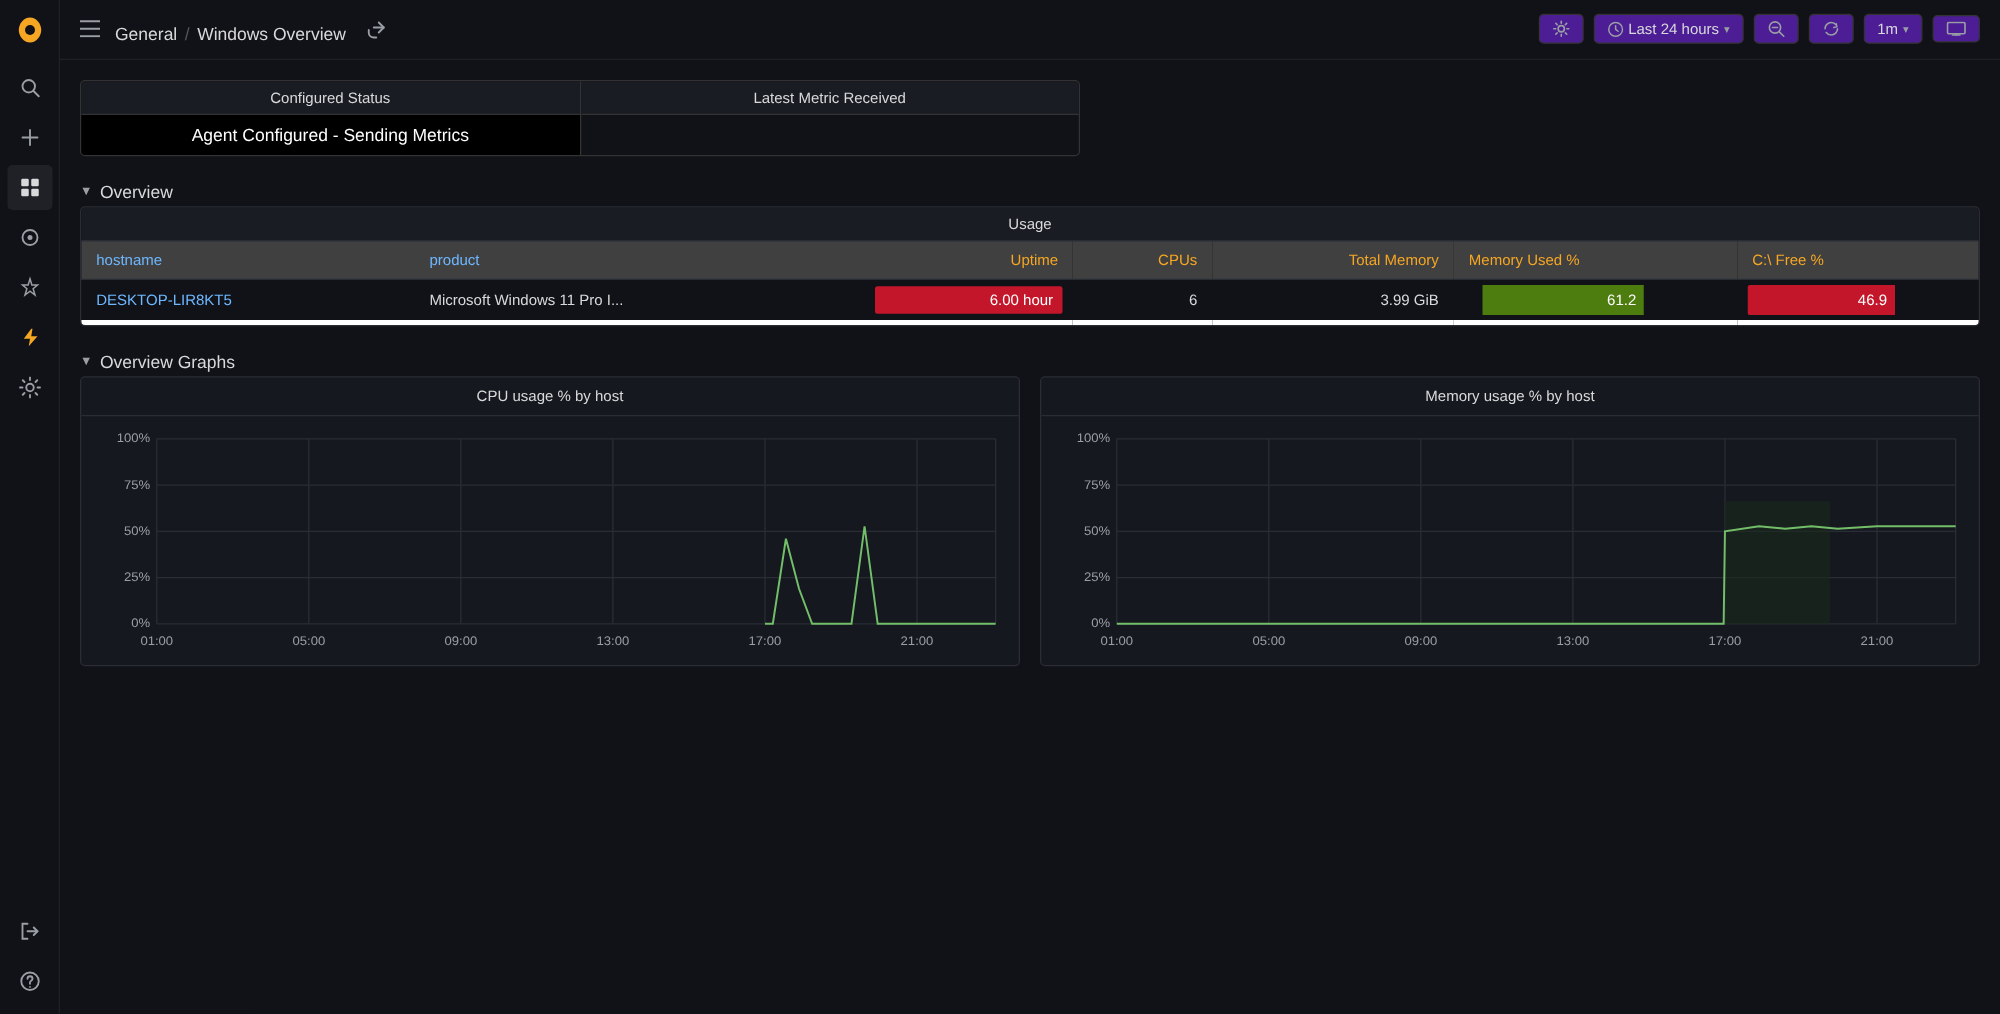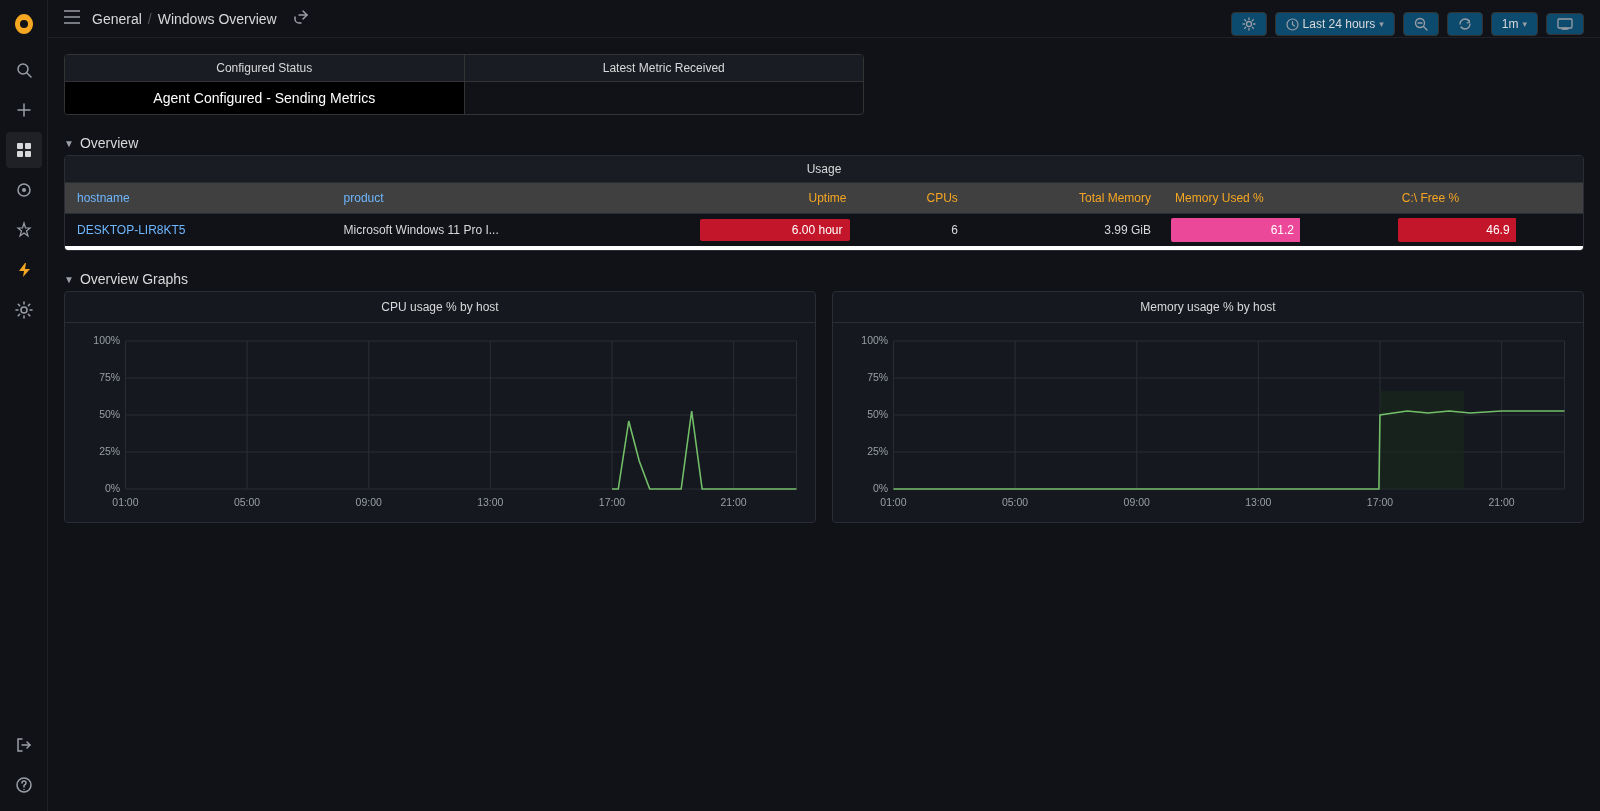--- a/index.html
+++ b/index.html
@@ -57,25 +57,25 @@
     
     .main {
       flex: 1;
       display: flex;
       flex-direction: column;
       overflow: hidden;
     }
 
     
     .topbar {
-      height: 38px;
+      height: 48px;
       background: #111217;
       border-bottom: 1px solid #1f2127;
       display: flex;
-      align-items: center;
+      align-items: flex-end;
       padding: 12px 16px;
       gap: 8px;
     }
     .topbar-hamburger {
       color: #9a9fa6;
       font-size: 16px;
       cursor: pointer;
       margin-right: 4px;
     }
     .topbar-breadcrumb {
@@ -91,21 +91,21 @@
       margin-left: 8px;
       cursor: pointer;
     }
     .topbar-right {
       margin-left: auto;
       display: flex;
       align-items: center;
       gap: 8px;
     }
     .topbar-btn {
-      background: #0c4a6e;
+      background: #4c1d95;
       border: 1px solid #333;
       border-radius: 4px;
       color: #d8d9da;
       padding: 4px 10px;
       font-size: 12px;
       cursor: pointer;
       display: flex;
       align-items: center;
       gap: 4px;
       margin-top: 11px;
@@ -206,21 +206,21 @@
     }
     .cell-bar {
       height: 100%;
       display: flex;
       align-items: center;
       justify-content: flex-end;
       padding-right: 6px;
       font-size: 12px;
       color: #fff;
     }
-    .bar-yellow { background: #ec4899; }
+    .bar-yellow { background: #4d7c0f; margin-left: 15px; }
     .bar-red { background: #c4162a; }
 
     
     .charts-row {
       display: flex;
       gap: 16px;
     }
     .chart-box {
       flex: 1;
       border: 1px solid #2a2d36;

